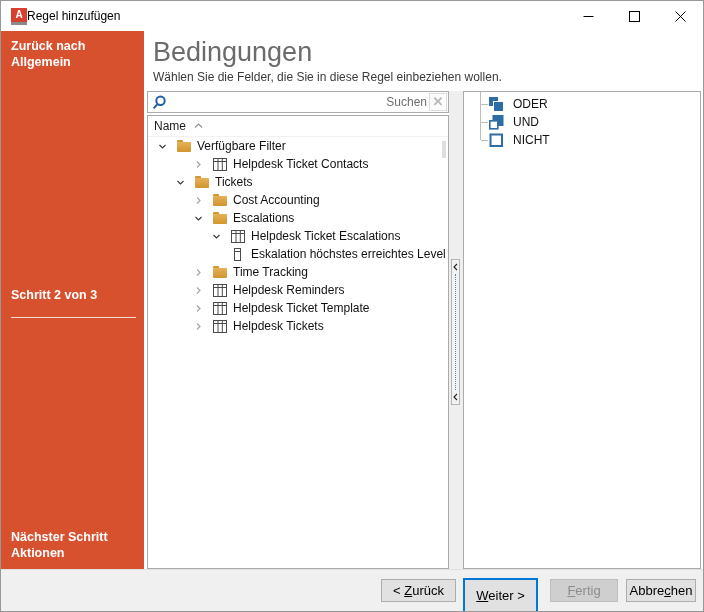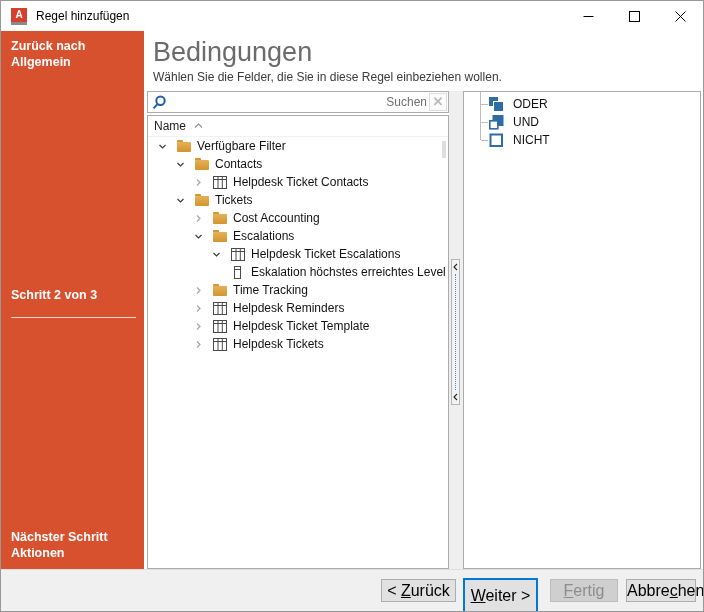--- a/index.html
+++ b/index.html
@@ -10,21 +10,21 @@
     font-size:12px; color:#1a1a1a;
     background:#fff; overflow:hidden;
   }
   .window { position:relative; width:704px; height:612px; border:1px solid #989898; background:#fff; overflow:hidden; }
 
   
   .titlebar { position:absolute; left:0; top:0; right:0; height:30px; background:#fff; display:flex; align-items:center; }
   .appicon { width:16px; height:17px; margin-left:10px; display:flex; flex-direction:column; flex:none; }
   .appicon .red { flex:1; background:#D6402C; color:#fff; font-weight:bold; font-size:10px; display:flex; align-items:center; justify-content:center; }
   .appicon .base { height:3px; background:#8A8A8A; }
-  .wtitle { margin-left:9px; font-size:12px; color:#000; }
+  .wtitle { font-size:12px; color:#000; }
   .winbtns { position:absolute; right:0; top:0; height:30px; display:flex; }
   .wbtn { width:46px; height:30px; display:flex; align-items:center; justify-content:center; }
 
   
   .sidebar { position:absolute; left:0; top:30px; width:143px; height:538px; background:#D8512F; color:#fff; }
   .snav { position:absolute; left:10px; right:6px; font-weight:700; font-size:12.5px; line-height:16px; cursor:default; }
   .snav-back { top:7px; }
   .snav-step { top:256px; font-weight:700; }
   .sep { position:absolute; left:10px; width:125px; top:286px; height:1px; background:#F3DACF; }
   .snav-next { top:498px; }
@@ -63,21 +63,21 @@
   .oppanel { position:absolute; left:462px; top:90px; width:238px; height:478px; border:1px solid #ABABAB; background:#fff; }
   .optree { position:relative; padding-top:3px; }
   .vline { position:absolute; left:16px; top:0; height:48px; width:0; border-left:1px solid #BDBDBD; }
   .oprow { position:relative; height:18px; display:flex; align-items:center; padding-left:24px; cursor:default; }
   .oprow::before { content:""; position:absolute; left:17px; top:9px; width:7px; height:1px; background:#BDBDBD; }
   .opicon { width:17px; height:17px; flex:none; display:flex; align-items:center; justify-content:center; }
   .oplabel { margin-left:8px; color:#111; }
 
   
   .footer { position:absolute; left:0; top:568px; width:100%; height:44px; background:#F0F0F0; border-top:1px solid #DFDFDF; }
-  .btn { position:absolute; top:578px; height:23px; background:#E1E1E1; border:1px solid #ADADAD; font:inherit; font-size:16px; color:#000; text-align:center; padding:0; cursor:pointer; }
+  .btn { position:absolute; top:578px; height:23px; background:#E1E1E1; border:1px solid #ADADAD; font:inherit; font-size:13px; color:#000; text-align:center; padding:0; cursor:pointer; }
   .btn-back { left:380px; width:75px; }
   .btn-next { left:462px; top:577px; width:75px; height:35px; border:2px solid #0078D7; }
   .btn-finish { left:549px; width:68px; background:#CFCFCF; border-color:#BDBDBD; color:#8D8D8D; cursor:default; }
   .btn-cancel { left:625px; width:70px; }
   .mn { text-decoration:underline; }
 </style>
 </head>
 <body>
 
 <div class="window">
@@ -148,31 +148,20 @@
     <div class="trow lvl0">
       <span class="chev">
           <svg width="9" height="9" viewBox="0 0 9 9">
             <path d="M1.5 3 L4.5 6 L7.5 3" fill="none" stroke="#3B3B3B" stroke-width="1.2"></path>
           </svg>
         </span>
       <span class="ticon">
           <span class="folder"></span>
         </span>
       <span class="tlabel">Verfügbare Filter</span>
-    </div>
-    <div class="trow lvl1">
-      <span class="chev">
-          <svg width="9" height="9" viewBox="0 0 9 9">
-            <path d="M1.5 3 L4.5 6 L7.5 3" fill="none" stroke="#3B3B3B" stroke-width="1.2"></path>
-          </svg>
-        </span>
-      <span class="ticon">
-          <span class="folder"></span>
-        </span>
-      <span class="tlabel">Contacts</span>
     </div>
     <div class="trow lvl2">
       <span class="chev">
           <svg width="9" height="9" viewBox="0 0 9 9">
             <path d="M3 1.5 L6 4.5 L3 7.5" fill="none" stroke="#A6A6A6" stroke-width="1.2"></path>
           </svg>
         </span>
       <span class="ticon">
           <svg width="14" height="13" viewBox="0 0 14 13">
             <rect x="0.5" y="0.5" width="13" height="12" fill="#fff" stroke="#4A4A4A"></rect>

